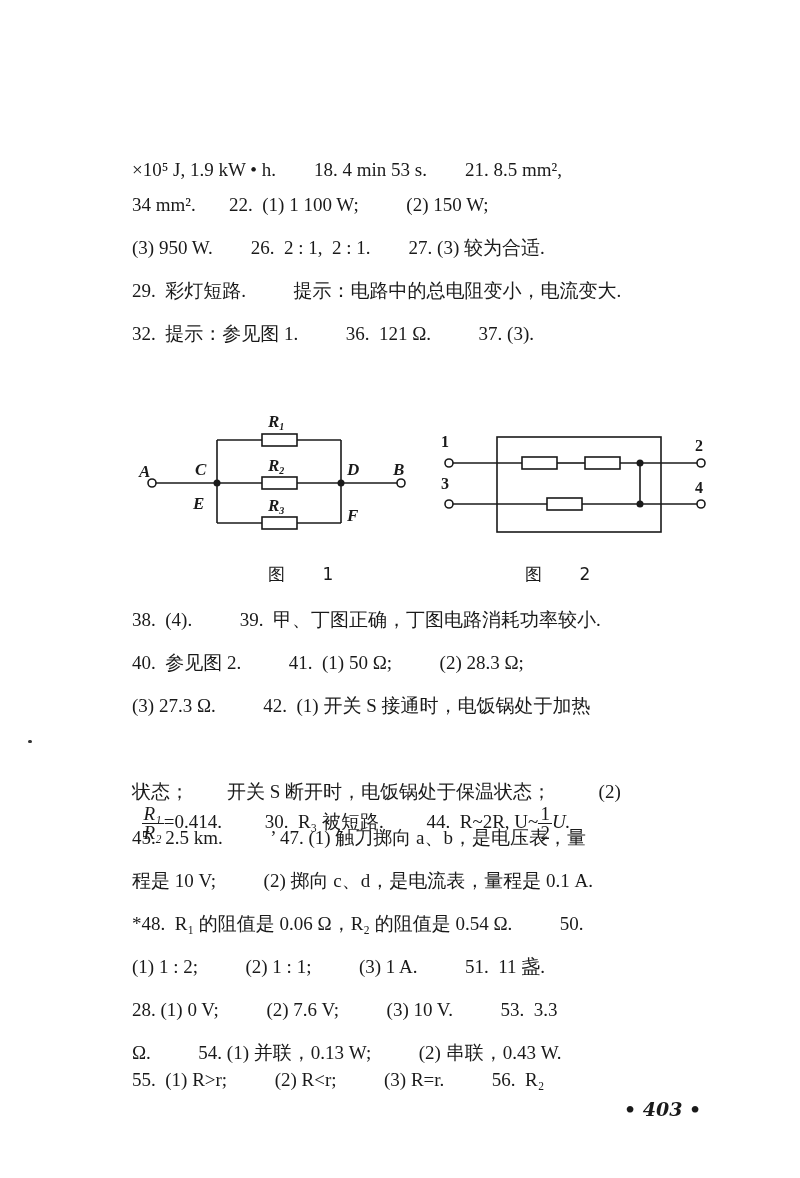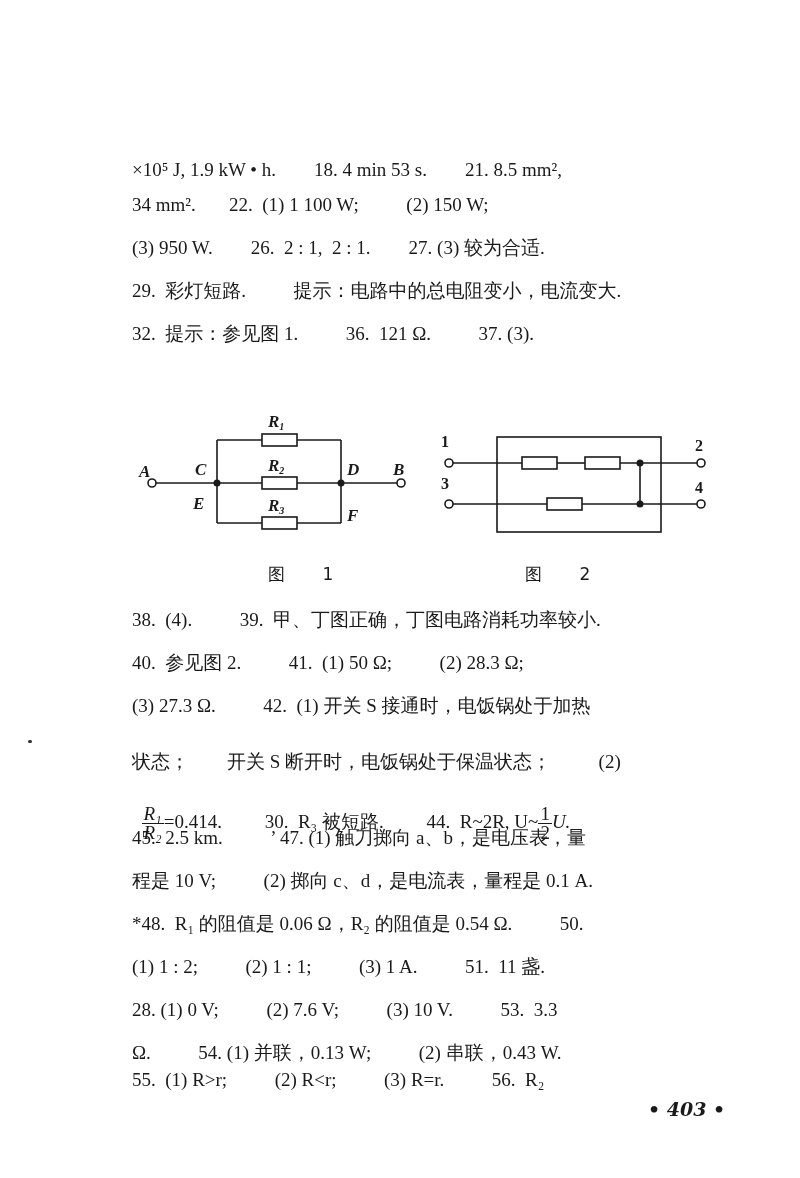--- a/index.html
+++ b/index.html
@@ -13,21 +13,21 @@
     font-family: "Liberation Serif", "DejaVu Serif", serif;
   }
   .it { font-style: italic; }
   .fig { position: absolute; }
   .caption {
     position: absolute; font-size: 17px; font-family: "DejaVu Sans", sans-serif; letter-spacing: 16px;
   }
   .frac { display: inline-block; vertical-align: middle; text-align: left; line-height: 18px; }
   .frac .num { display: block; border-bottom: 1.5px solid #1a1a1a; padding: 0 2px; }
   .frac .den { display: block; padding: 0 2px; }
-  .pagenum { position: absolute; left: 648px; top: 1098px; font-size: 19px; font-style: italic; font-weight: bold; }
+  .pagenum { position: absolute; left: 624px; top: 1098px; font-size: 19px; font-style: italic; font-weight: bold; }
   .speck { position: absolute; width: 4px; height: 3px; background: #333; border-radius: 2px; }
 </style>
 </head>
 <body>
 
 <div class="line" style="top:158px">×10⁵ J, 1.9 kW • h.        18. 4 min 53 s.        21. 8.5 mm²,</div>
 <div class="line" style="top:193px">34 mm².       22.  (1) 1 100 W;          (2) 150 W;</div>
 <div class="line" style="top:236px">(3) 950 W.        26.  2 : 1,  2 : 1.        27. (3) 较为合适.</div>
 <div class="line" style="top:279px">29.  彩灯短路.          提示：电路中的总电阻变小，电流变大.</div>
 <div class="line" style="top:322px">32.  提示：参见图 1.          36.  121 Ω.          37. (3).</div>
@@ -90,21 +90,21 @@
       <text x="6" y="64">3</text>
     <text x="260" y="26">2</text>
       <text x="260" y="68">4</text>
   </g>
 </svg>
 <div class="caption" style="left:525px;top:563px">图 2</div>
 
 <div class="line" style="top:608px">38.  (4).          39.  甲、丁图正确，丁图电路消耗功率较小.</div>
 <div class="line" style="top:651px">40.  参见图 2.          41.  (1) 50 Ω;          (2) 28.3 Ω;</div>
 <div class="line" style="top:694px">(3) 27.3 Ω.          42.  (1) 开关 S 接通时，电饭锅处于加热</div>
-<div class="line" style="top:750px">状态；        开关 S 断开时，电饭锅处于保温状态；          (2)</div>
+<div class="line" style="top:780px">状态；        开关 S 断开时，电饭锅处于保温状态；          (2)</div>
 
 <div class="line" style="top:762px;line-height:40px">
   <span class="frac it"><span class="num">R₁</span><span class="den">R₂</span></span><span>=0.414.</span>         <span>30.  R₃ 被短路.</span>         <span>44.  R~2R, U~</span><span class="frac"><span class="num">1</span><span class="den">2</span></span><span class="it">U.</span>
 </div>
 
 <div class="line" style="top:826px">45.  2.5 km.          ’ 47. (1) 触刀掷向 a、b，是电压表，量</div>
 <div class="line" style="top:869px">程是 10 V;          (2) 掷向 c、d，是电流表，量程是 0.1 A.</div>
 <div class="line" style="top:912px">*48.  R₁ 的阻值是 0.06 Ω，R₂ 的阻值是 0.54 Ω.          50.</div>
 <div class="line" style="top:955px">(1) 1 : 2;          (2) 1 : 1;          (3) 1 A.          51.  11 盏.</div>
 <div class="line" style="top:998px">28. (1) 0 V;          (2) 7.6 V;          (3) 10 V.          53.  3.3</div>

